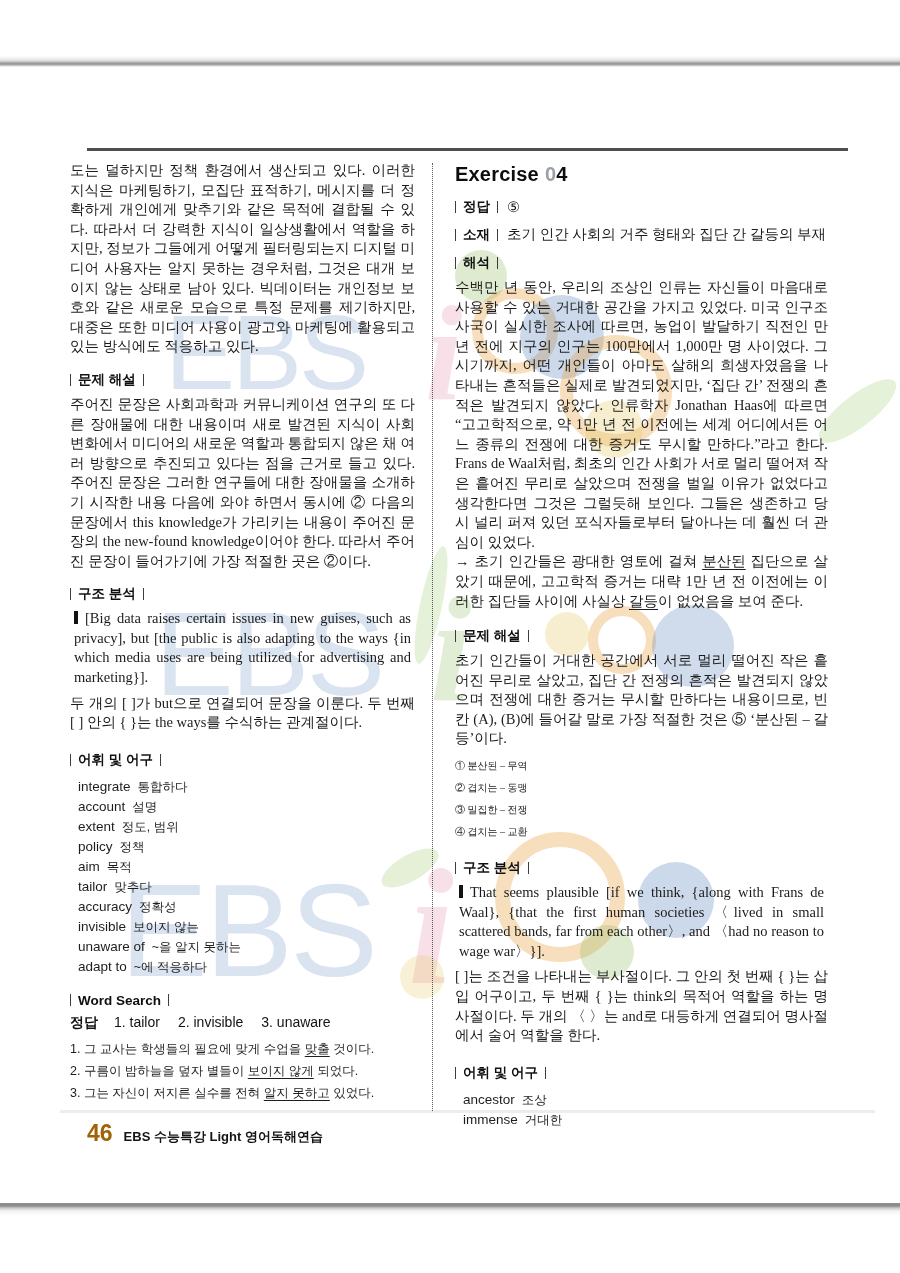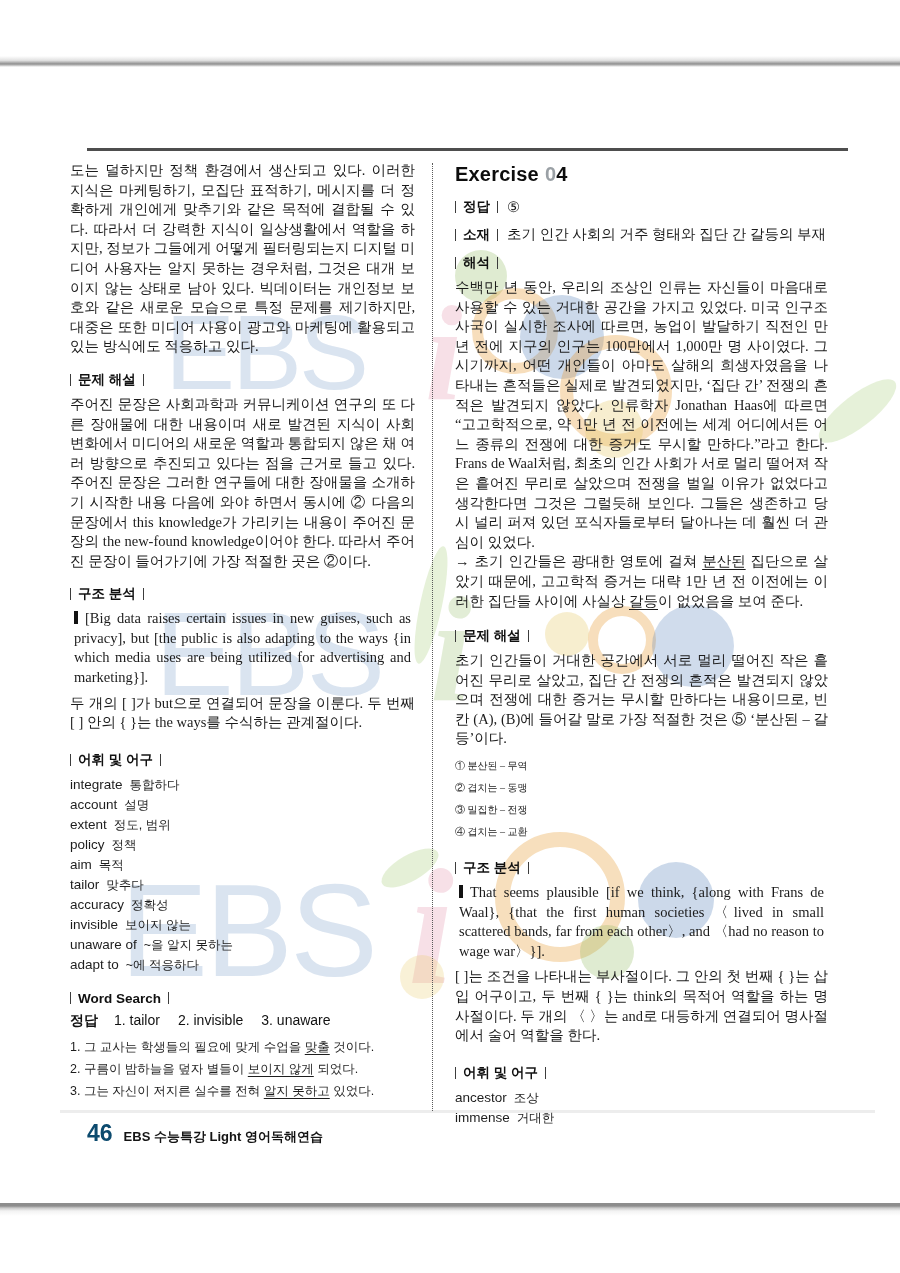--- a/index.html
+++ b/index.html
@@ -40,38 +40,38 @@
 
   .ex-title{font-family:"Liberation Sans",sans-serif;font-weight:800;font-size:20px;
             letter-spacing:.2px;color:#0d0d0d;margin:2px 0 12px 0;}
   .ex-title .num-gray{color:#9aa0a5;margin-left:6px;}
   .ex-title .num-black{color:#0d0d0d;}
 
   .struct{margin:4px;}
   .struct-bar{display:inline-block;width:4px;height:13px;background:#121212;margin-right:7px;transform:translateY(1px);}
   .struct-kr{margin:6px 0 0 0;}
 
-  .vocab{margin:0;}
+  .vocab{margin:8px;}
   .vocab-row{font-family:"Liberation Sans",sans-serif;font-size:13.5px;line-height:20px;color:#1d1d1d;}
   .vocab-row .vw{font-weight:500;margin-right:7px;}
   .vocab-row .vm{font-size:12.5px;}
 
   .ws-answers{display:flex;align-items:baseline;gap:16px;
               font-family:"Liberation Sans",sans-serif;font-size:14px;color:#111;margin:2px 0 6px 0;}
   .ws-answers .ws-label{font-weight:700;}
   .ws-sent{font-family:"Liberation Sans",sans-serif;font-size:12.5px;line-height:22px;color:#1d1d1d;}
 
   .options{margin-top:6px;}
   .option{font-size:10px;line-height:22px;}
 
   .u{text-decoration:underline;text-underline-offset:2.5px;}
   .summary-p{font-size:14.5px;line-height:19.6px;text-align:justify;margin:0;}
 
   .footer{position:absolute;left:87px;top:1120px;display:flex;align-items:baseline;gap:11px;}
-  .page-num{font-family:"Liberation Sans",sans-serif;font-weight:700;font-size:23px;color:#0c4a6e;}
+  .page-num{font-family:"Liberation Sans",sans-serif;font-weight:700;font-size:23px;color:#a16207;}
   .booklet{font-family:"Liberation Sans",sans-serif;font-weight:700;font-size:13px;color:#141414;}
 </style>
 </head>
 <body>
 
 <div class="page">
 
   <div class="edge-top"></div>
   <div class="edge-bottom"></div>
   <div class="faint-rule"></div>

